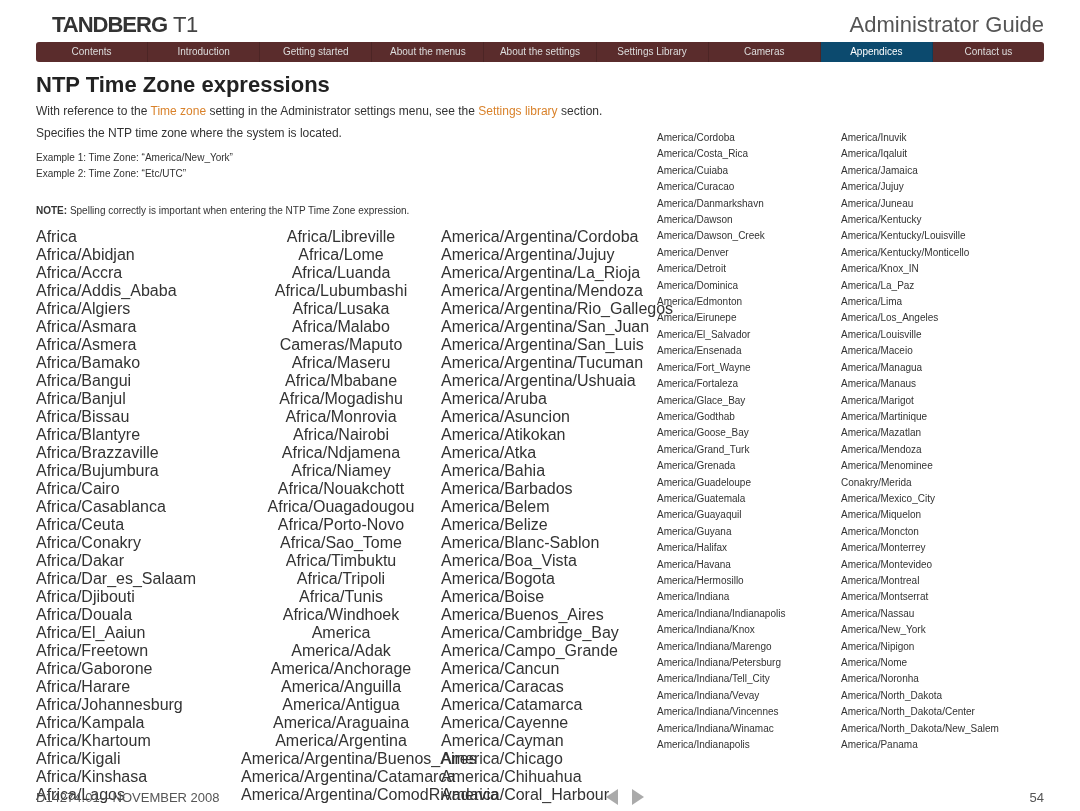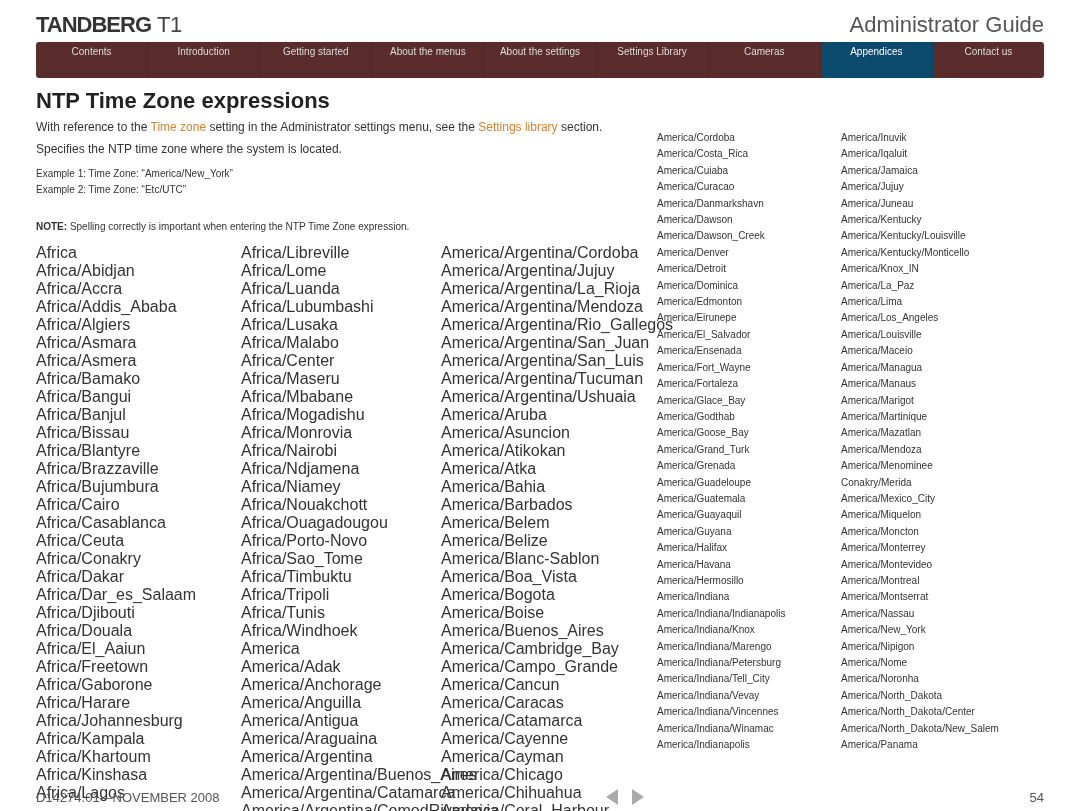--- a/index.html
+++ b/index.html
@@ -9,40 +9,40 @@
     background: #fff;
     font-family: Arial, Helvetica, sans-serif;
     color: #333;
     position: relative;
     overflow: hidden;
   }
   .header {
     display: flex;
     justify-content: space-between;
     align-items: baseline;
-    padding: 12px 36px 4px 36px;
+    padding: 12px 36px 4px 52px;
   }
   .brand {
     font-size: 22px;
     color: #333;
     letter-spacing: -0.5px;
   }
   .brand .bold { font-weight: 900; letter-spacing: -1px;}
   .brand .model { font-weight: 300; margin-left: 6px; color:#444;}
   .doc-title {
     font-size: 22px;
     font-weight: 300;
     color: #555;
   }
   .nav {
     margin: 0 36px;
     background: #5a2c2c;
     border-radius: 3px;
     display: flex;
-    height: 36px;
+    height: 20px;
     overflow: hidden;
     font-size: 10px;
   }
   .nav-item {
     flex: 1;
     text-align: center;
     color: #ddd;
     line-height: 20px;
     border-right: 1px solid rgba(0,0,0,0.15);
     cursor: pointer;
@@ -67,21 +67,21 @@
   .intro .orange, .orange { color: #d9822b; }
   .examples { font-size: 10px; line-height: 1.6; margin: 8px 0 10px 0; color:#333;}
   .note { font-size: 10px; margin-bottom: 12px; color:#333;margin-top:23px;}
   .note b { font-weight: bold; }
   .col {
     position: absolute;
     top: 0;
     width: 200px;
   }
   .col.c1 { left: 0; }
-  .col.c2 { left: 205px; }
+  .col.c2 { left: 205px; text-align: center; }
   .col.c3 { left: 405px; }
   .tz-list-wrap { position: relative; height: 500px; } 
   .footer {
     position: absolute;
     bottom: 6px;
     left: 36px;
     right: 36px;
     display: flex;
     justify-content: space-between;
     align-items: center;
@@ -171,31 +171,32 @@
         <div>Africa/Dar_es_Salaam</div>
         <div>Africa/Djibouti</div>
         <div>Africa/Douala</div>
         <div>Africa/El_Aaiun</div>
         <div>Africa/Freetown</div>
         <div>Africa/Gaborone</div>
         <div>Africa/Harare</div>
         <div>Africa/Johannesburg</div>
         <div>Africa/Kampala</div>
         <div>Africa/Khartoum</div>
+        <div>Africa/Kigali</div>
         <div>Africa/Kinshasa</div>
         <div>Africa/Lagos</div>
       </div>
     <div class="col c2" id="col2">
         <div>Africa/Libreville</div>
         <div>Africa/Lome</div>
         <div>Africa/Luanda</div>
         <div>Africa/Lubumbashi</div>
         <div>Africa/Lusaka</div>
         <div>Africa/Malabo</div>
-        <div>Africa/Center</div>
+        <div>Cameras/Maputo</div>
         <div>Africa/Maseru</div>
         <div>Africa/Mbabane</div>
         <div>Africa/Mogadishu</div>
         <div>Africa/Monrovia</div>
         <div>Africa/Nairobi</div>
         <div>Africa/Ndjamena</div>
         <div>Africa/Niamey</div>
         <div>Africa/Nouakchott</div>
         <div>Africa/Ouagadougou</div>
         <div>Africa/Porto-Novo</div>

